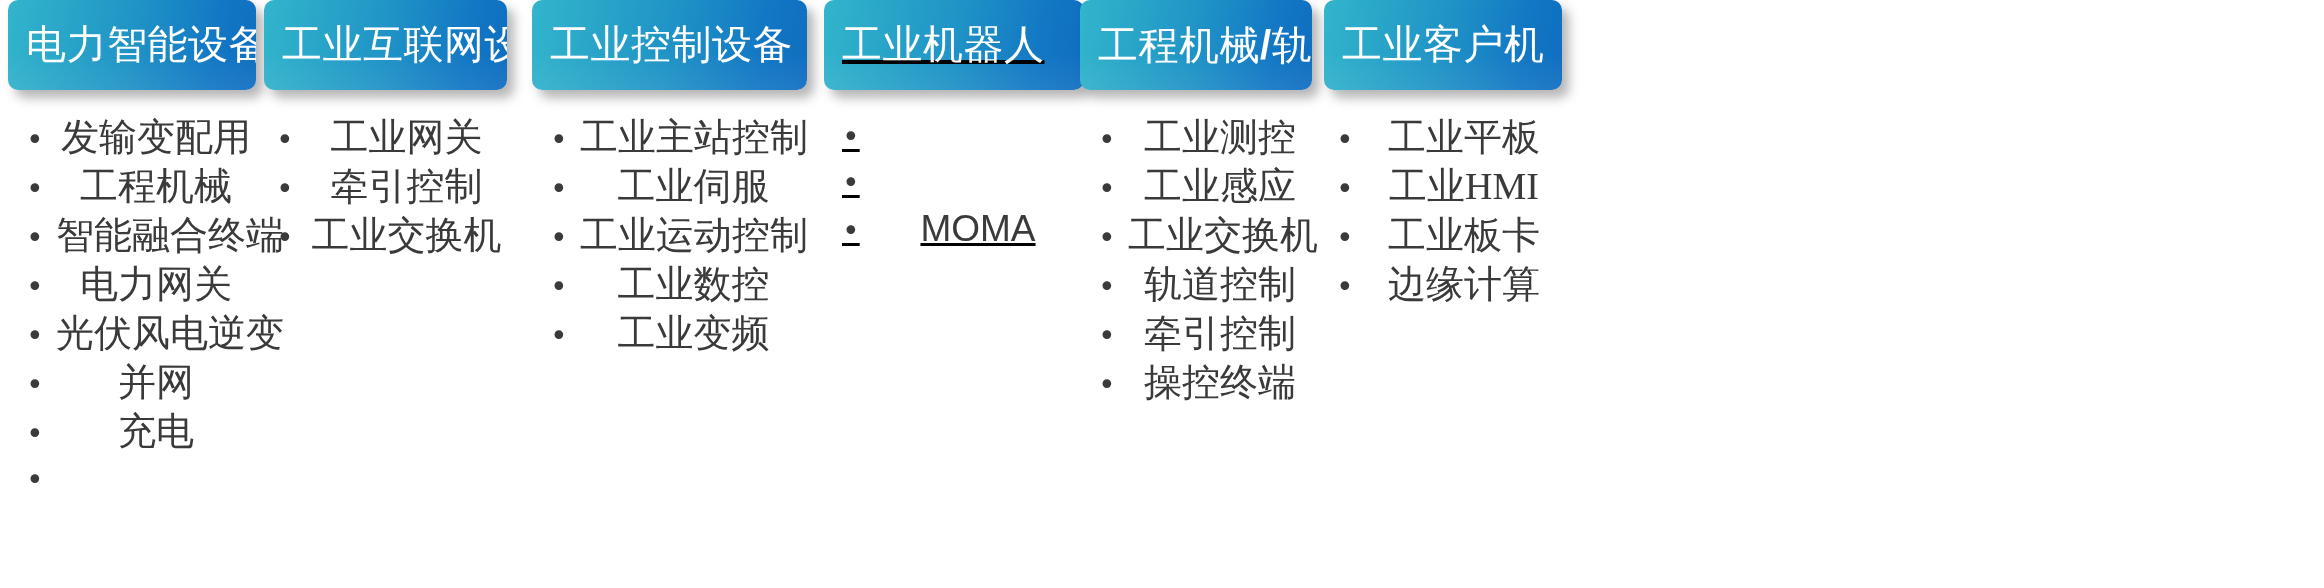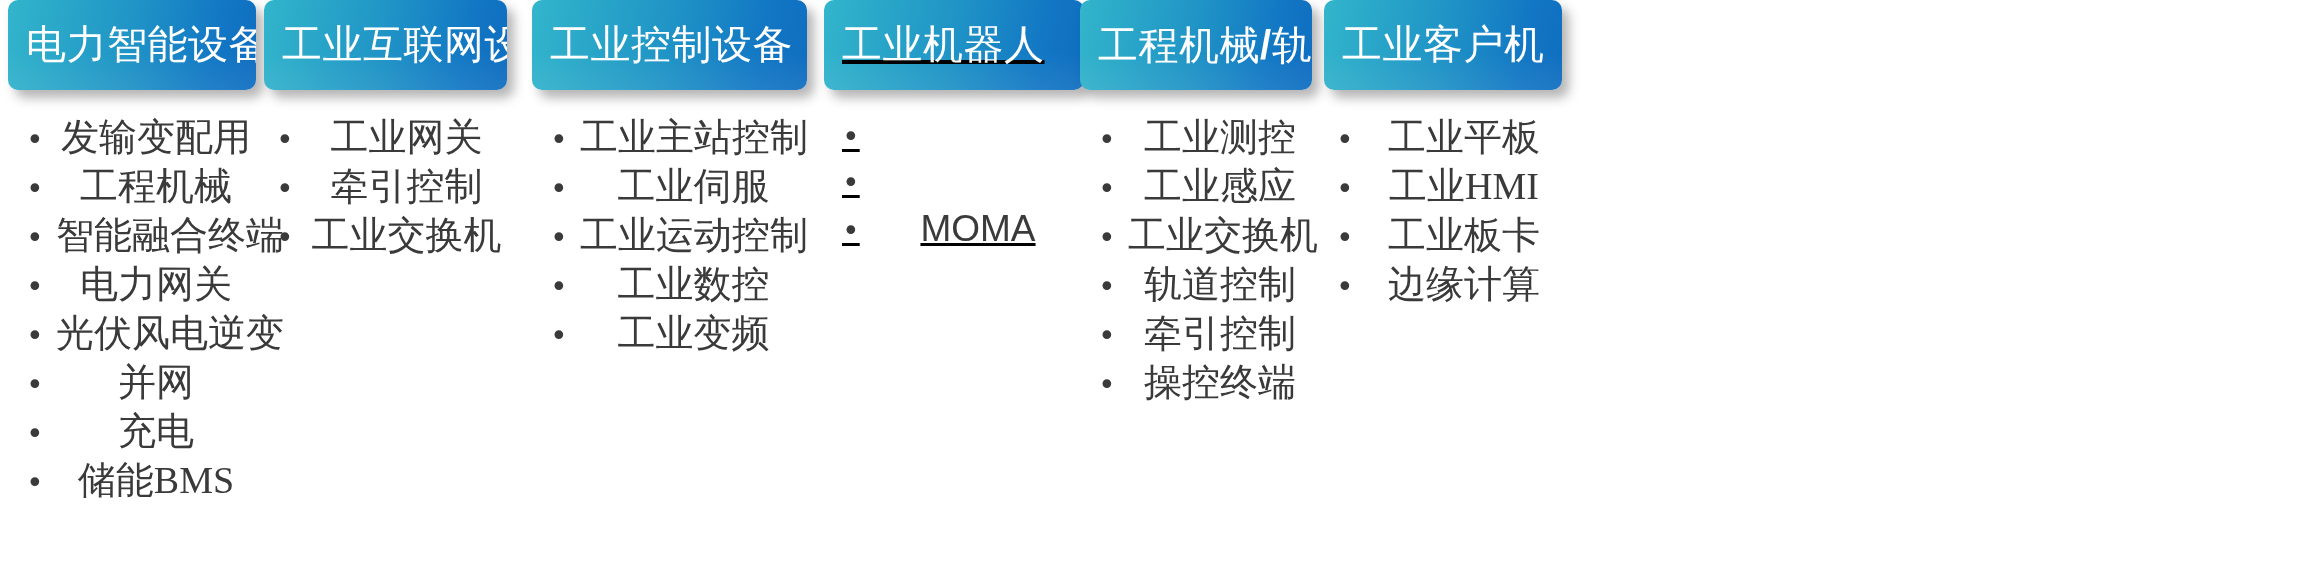--- a/index.html
+++ b/index.html
@@ -152,21 +152,20 @@
         <li class="list-item">
           <span class="bullet-marker">•</span>
           <span class="item-label">并网</span>
         </li>
         <li class="list-item">
           <span class="bullet-marker">•</span>
           <span class="item-label">充电</span>
         </li>
         <li class="list-item">
           <span class="bullet-marker">•</span>
-          <span class="item-label">储能BMS</span>
         </li>
       </ul>
     </div>
     <div class="category-column" id="col-1">
       <div class="category-header">
         <div class="category-title">工业互联网设备</div>
       </div>
       <ul class="item-list">
         <li class="list-item">
           <span class="bullet-marker">•</span>

